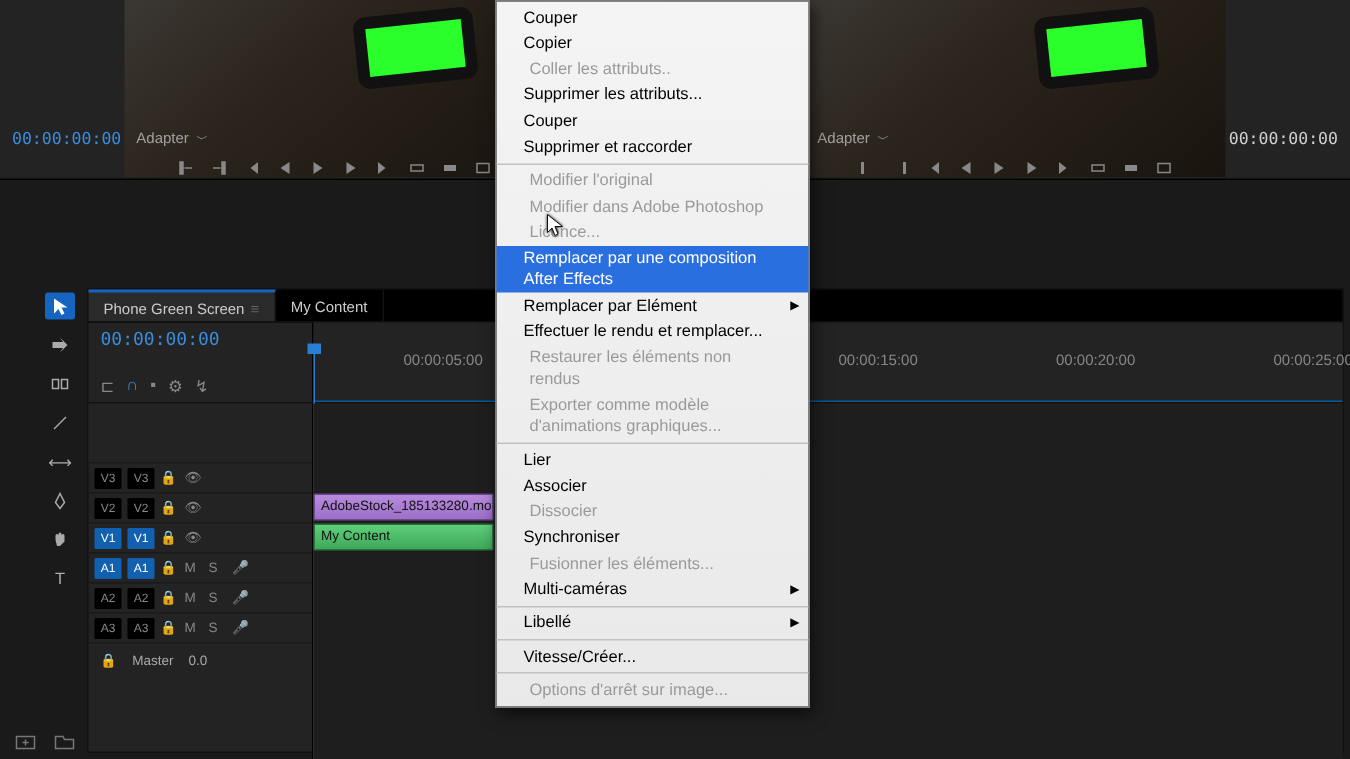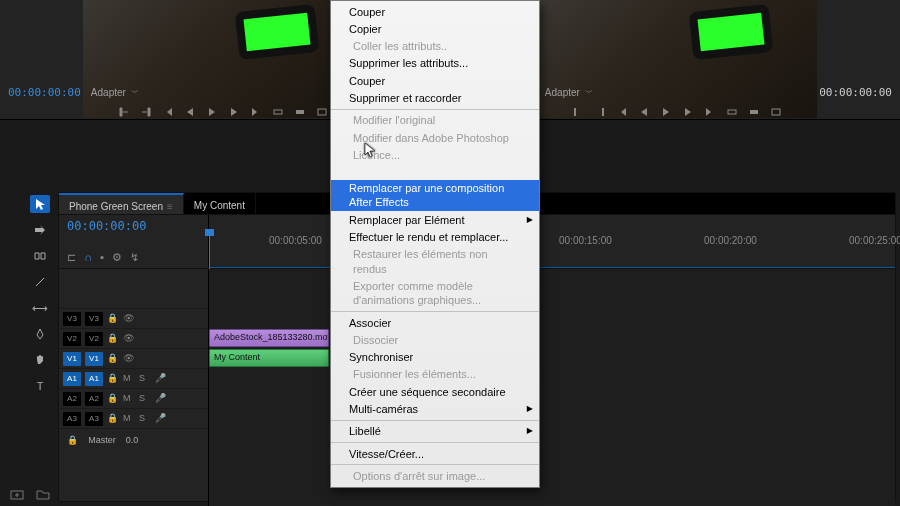--- a/index.html
+++ b/index.html
@@ -143,21 +143,21 @@
     box-shadow: 2px 4px 10px rgba(0,0,0,0.6);
     color: #000; font-size: 11px;
     padding: 2px 0;
   }
   .context-menu .item {
     padding: 1.5px 18px 1.5px 18px; line-height: 1.3;
     display: flex; align-items: center; justify-content: space-between;
     position: relative;
   }
   .context-menu .item.disabled { color: #9a9a9a; padding-left: 22px; }
-  .context-menu .item.highlight { background: #2a6fe0; color: #fff; margin-top: 16px; }
+  .context-menu .item.highlight { background: #2a6fe0; color: #fff; }
   .context-menu .sep { height: 1px; background: #c2c2c2; margin: 2px 0; }
   .context-menu .check::before {
     content: "✓"; position: absolute; left: 5px; font-size: 10px;
   }
   .context-menu .sub::after {
     content: "▶"; font-size: 8px; color: inherit; position: absolute; right: 6px;
   }
   .cursor {
     position: absolute; width: 12px; height: 16px; top: 142px; left: 364px;
     pointer-events: none;
@@ -469,25 +469,25 @@
     <div class="sep"></div>
     <div class="item disabled">Modifier l'original</div>
     <div class="item disabled">Modifier dans Adobe Photoshop</div>
     <div class="item disabled">Licence...</div>
     <div class="item highlight">Remplacer par une composition After Effects</div>
     <div class="item sub">Remplacer par Elément</div>
     <div class="item">Effectuer le rendu et remplacer...</div>
     <div class="item disabled">Restaurer les éléments non rendus</div>
     <div class="item disabled">Exporter comme modèle d'animations graphiques...</div>
     <div class="sep"></div>
+    <div class="item">Lier</div>
     <div class="item">Associer</div>
     <div class="item disabled">Dissocier</div>
     <div class="item">Synchroniser</div>
     <div class="item disabled">Fusionner les éléments...</div>
-    <div class="item">Créer une séquence secondaire</div>
     <div class="item sub">Multi-caméras</div>
     <div class="sep"></div>
     <div class="item sub">Libellé</div>
     <div class="sep"></div>
     <div class="item">Vitesse/Créer...</div>
     <div class="sep"></div>
     <div class="item disabled">Options d'arrêt sur image...</div>
   </div>
 
 <div class="cursor">

